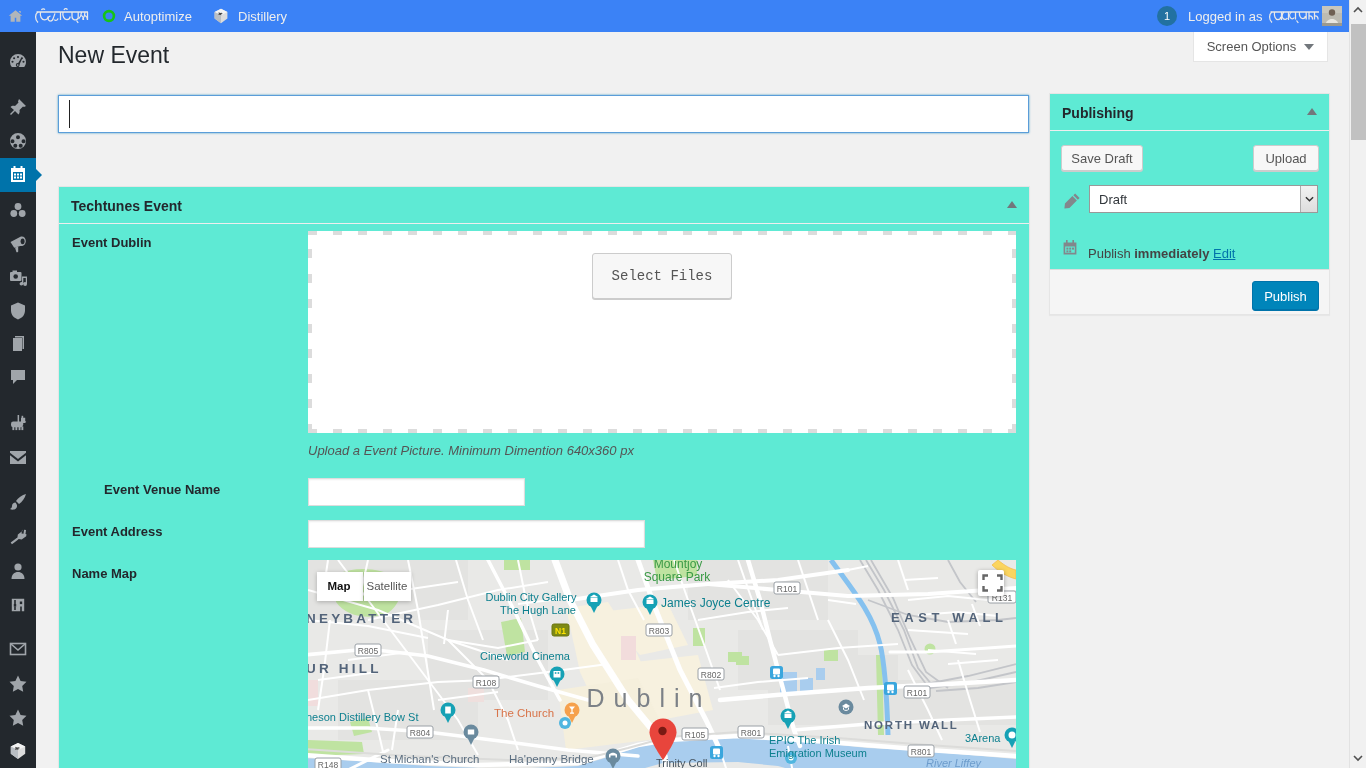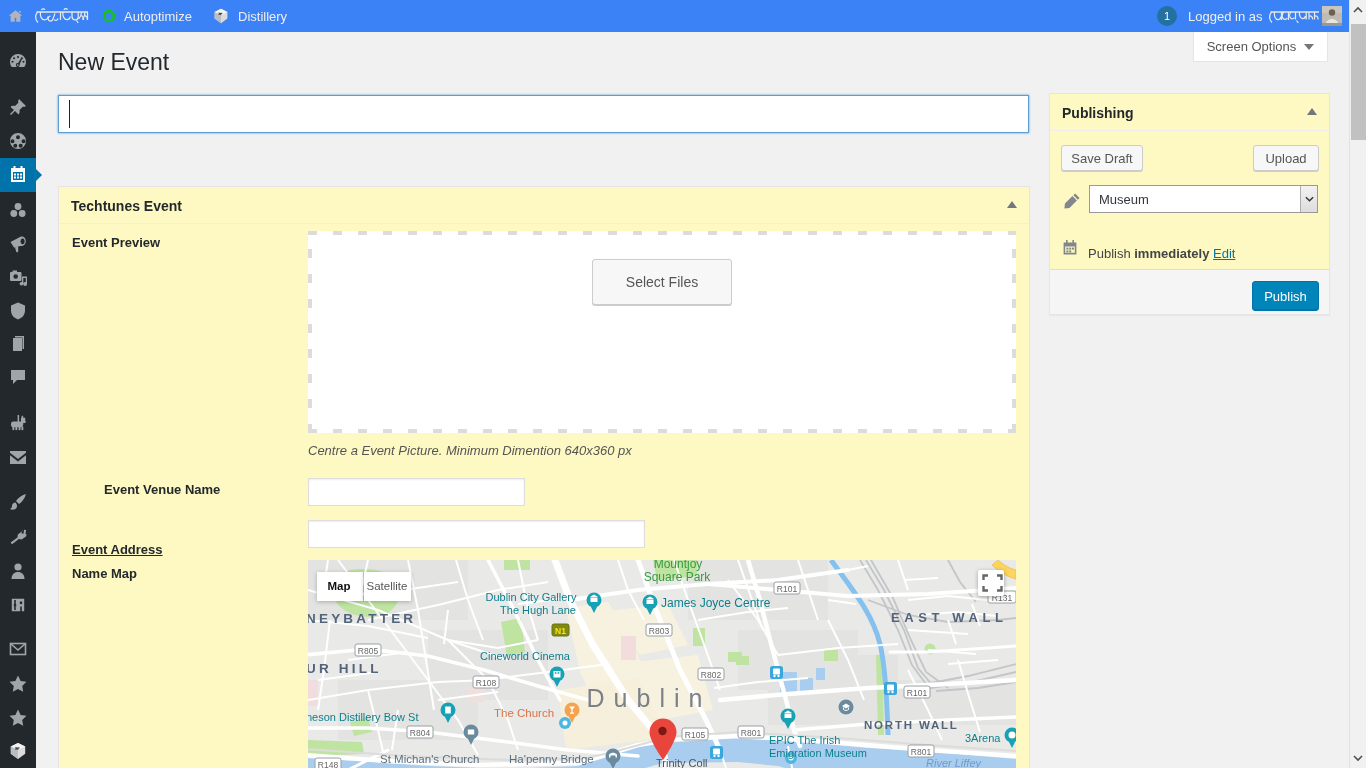--- a/index.html
+++ b/index.html
@@ -8,32 +8,32 @@
 #adminbar { position:absolute; left:0; top:0; width:1349px; height:32px; background:#3b82f6; color:#eeeeee; z-index:50; }
 .abitem { position:absolute; top:0; height:32px; display:flex; align-items:center; color:#eee; font-size:13px; }
 #adminmenu { position:absolute; left:0; top:32px; width:36px; height:736px; background:#23282d; z-index:40; }
 .mi { position:absolute; left:0; width:36px; height:34px; display:flex; align-items:center; justify-content:center; }
 .mi svg { display:block; }
 .mi.cur { background:#0073aa; }
 .cur-arrow { position:absolute; left:36px; width:0; height:0; border-top:6px solid transparent; border-bottom:6px solid transparent; border-left:6px solid #0073aa; }
 #content { position:absolute; left:36px; top:32px; width:1313px; height:736px; }
 #screenopts { position:absolute; left:1157px; top:0px; width:135px; height:30px; background:#fff; border:1px solid #e5e5e5; border-top:none; color:#555; font-size:13px; display:flex; align-items:center; justify-content:center; }
 #screenopts .tri { width:0; height:0; border-left:5px solid transparent; border-right:5px solid transparent; border-top:6px solid #72777c; margin-left:8px; }
-h1.title { position:absolute; left:22px; top:16px; font-size:23px; font-weight:400; color:#23282d; line-height:1.3; }
+h1.title { position:absolute; left:22px; top:9px; font-size:23px; font-weight:400; color:#23282d; line-height:1.3; }
 #titleinput { position:absolute; left:22px; top:63px; width:971px; height:38px; background:#fff; border:1px solid #5b9dd9; box-shadow:0 0 2px rgba(30,140,190,.8); }
 #caret { position:absolute; left:10px; top:4px; width:1px; height:28px; background:#222; }
-.postbox { position:absolute; background:#fef9c3; border:1px solid #e5e5e5; box-shadow:0 1px 1px rgba(0,0,0,.04); }
+.postbox { position:absolute; background:#5eead4; border:1px solid #e5e5e5; box-shadow:0 1px 1px rgba(0,0,0,.04); }
 .pbhead { position:relative; padding:10px 12px 6px; font-size:14px; font-weight:bold; color:#23282d; border-bottom:1px solid #eee; line-height:1.4; }
 .toggle { position:absolute; right:12px; top:50%; margin-top:-4px; width:0; height:0; border-left:5px solid transparent; border-right:5px solid transparent; border-bottom:7px solid #72777c; }
 #mainbox { left:22px; top:154px; width:972px; height:620px; }
 .flabel { position:absolute; font-weight:bold; color:#23282d; font-size:13px; }
 .dropzone { position:absolute; left:249px; top:44px; width:708px; height:202px; background:#fff; text-align:center; background-image:repeating-linear-gradient(90deg,#dcdcdc 0 9px,transparent 9px 25px),repeating-linear-gradient(90deg,#dcdcdc 0 9px,transparent 9px 25px),repeating-linear-gradient(0deg,#dcdcdc 0 9px,transparent 9px 25px),repeating-linear-gradient(0deg,#dcdcdc 0 9px,transparent 9px 25px);background-size:100% 4px,100% 4px,4px 100%,4px 100%;background-position:0 0,0 100%,0 0,100% 0;background-repeat:no-repeat; }
 .dz1 { margin-top:47px; font-size:21px; color:#32373c; }
 .dz2 { margin-top:18px; font-size:13px; color:#444; }
-.selbtn { display:inline-block; margin-top:28px; width:140px; height:46px; line-height:44px; background:#f7f7f7; border:1px solid #ccc; border-radius:3px; color:#555; font-size:14px; box-shadow:0 1px 0 #ccc; }
+.selbtn { display:inline-block; margin-top:22px; width:140px; height:46px; line-height:44px; background:#f7f7f7; border:1px solid #ccc; border-radius:3px; color:#555; font-size:14px; box-shadow:0 1px 0 #ccc;font-family:Liberation Mono, monospace; }
 .caption { position:absolute; left:249px; top:256px; font-style:italic; font-size:13px; color:#555; }
 .tinput { position:absolute; background:#fff; border:1px solid #ddd; box-shadow:inset 0 1px 2px rgba(0,0,0,.07); }
 #mapwrap { position:absolute; left:249px; top:373px; width:708px; height:300px; overflow:hidden; background:#e8e8e6; }
 #pubbox { left:1013px; top:61px; width:281px; height:222px; }
 #tagbox { left:1013px; top:309px; width:281px; height:95px; }
 .wpbtn { position:absolute; height:26px; background:#f7f7f7; border:1px solid #ccc; border-radius:3px; box-shadow:0 1px 0 #ccc; color:#555; font-size:13px; display:flex; align-items:center; justify-content:center; }
 .publishbtn { position:absolute; height:30px; background:#0085ba; border:1px solid #0073aa; border-radius:3px; box-shadow:inset 0 -1px 0 #0073aa; color:#fff; font-size:13px; display:flex; align-items:center; justify-content:center; }
 #majoract { position:absolute; left:0; top:175px; width:279px; height:45px; background:#f5f5f5; border-top:1px solid #ddd; }
 .fakeselect { position:absolute; background:#fff; border:1px solid #999; }
 .fakeselect .sarr { position:absolute; right:0; top:0; width:17px; height:100%; background:linear-gradient(#f2f2f2,#ddd); border-left:1px solid #adadad; display:flex; align-items:center; justify-content:center; }
@@ -259,28 +259,28 @@
 <div id="content">
   <div id="screenopts">Screen Options <span class="tri"></span></div>
   <h1 class="title">New Event</h1>
   <div id="titleinput">
       <div id="caret"></div>
     </div>
 
   <div class="postbox" id="mainbox">
     <div class="pbhead">Techtunes Event <span class="toggle"></span></div>
     <div>
-      <div class="flabel" style="left:13px; top:48px;">Event Preview</div>
+      <div class="flabel" style="left:13px; top:48px;">Event Dublin</div>
       <div class="dropzone">
         <div class="selbtn">Select Files</div>
       </div>
-      <div class="caption">Centre a Event Picture. Minimum Dimention 640x360 px</div>
+      <div class="caption">Upload a Event Picture. Minimum Dimention 640x360 px</div>
       <div class="flabel" style="left:13px; top:295px;padding-left:32px;">Event Venue Name</div>
       <div class="tinput" style="left:249px; top:291px; width:217px; height:28px;"></div>
-      <div class="flabel" style="left:13px; top:355px;text-decoration:underline;">Event Address</div>
+      <div class="flabel" style="left:13px; top:337px;">Event Address</div>
       <div class="tinput" style="left:249px; top:333px; width:337px; height:28px;"></div>
       <div class="flabel" style="left:13px; top:379px;">Name Map</div>
       <div id="mapwrap"><svg id="mapsvg" width="708" height="300" viewBox="0 0 708 300" font-family="Liberation Sans, sans-serif">
 <rect width="708" height="300" fill="#e9e9e7"></rect>
 
 <g fill="#e3e3e1">
 <rect x="0" y="0" width="160" height="60"></rect>
               <rect x="120" y="70" width="120" height="70"></rect>
 <rect x="380" y="0" width="140" height="60"></rect>
               <rect x="430" y="70" width="120" height="60"></rect>
@@ -595,21 +595,21 @@
 
   <div class="postbox" id="pubbox">
     <div class="pbhead">Publishing <span class="toggle"></span></div>
     <div>
       <div class="wpbtn" style="left:11px; top:51px; width:82px;">Save Draft</div>
       <div class="wpbtn" style="left:203px; top:51px; width:66px;">Upload</div>
       <svg style="position:absolute;left:14px;top:99px;" width="16" height="16" viewBox="0 0 20 20" fill="#82878c">
           <path d="M13.9 .5 l5.6 5.6 -2.2 2.2 -5.6-5.6 z M10.5 3.9 l5.6 5.6 -9.3 9.3 L.5 19.5 l.7-6.3 z"></path>
         </svg>
       <div class="fakeselect" style="left:39px; top:91px; width:229px; height:28px;">
-        <span style="position:absolute;left:9px;top:6px;color:#32373c;font-size:13px;">Museum</span>
+        <span style="position:absolute;left:9px;top:6px;color:#32373c;font-size:13px;">Draft</span>
         <span class="sarr">
             <svg width="9" height="6" viewBox="0 0 10 6">
               <path d="M1 1 L5 5 L9 1" stroke="#333" stroke-width="1.6" fill="none"></path>
             </svg>
           </span>
       </div>
       <svg style="position:absolute;left:12px;top:146px;" width="16" height="16" viewBox="0 0 20 20" fill="#82878c">
           <path d="M2 3 h16 v15 H2 z M4 8 h12 v8 H4 z" fill-rule="evenodd"></path>
           <rect x="5" y="0" width="2" height="4"></rect>
           <rect x="13" y="0" width="2" height="4"></rect>

